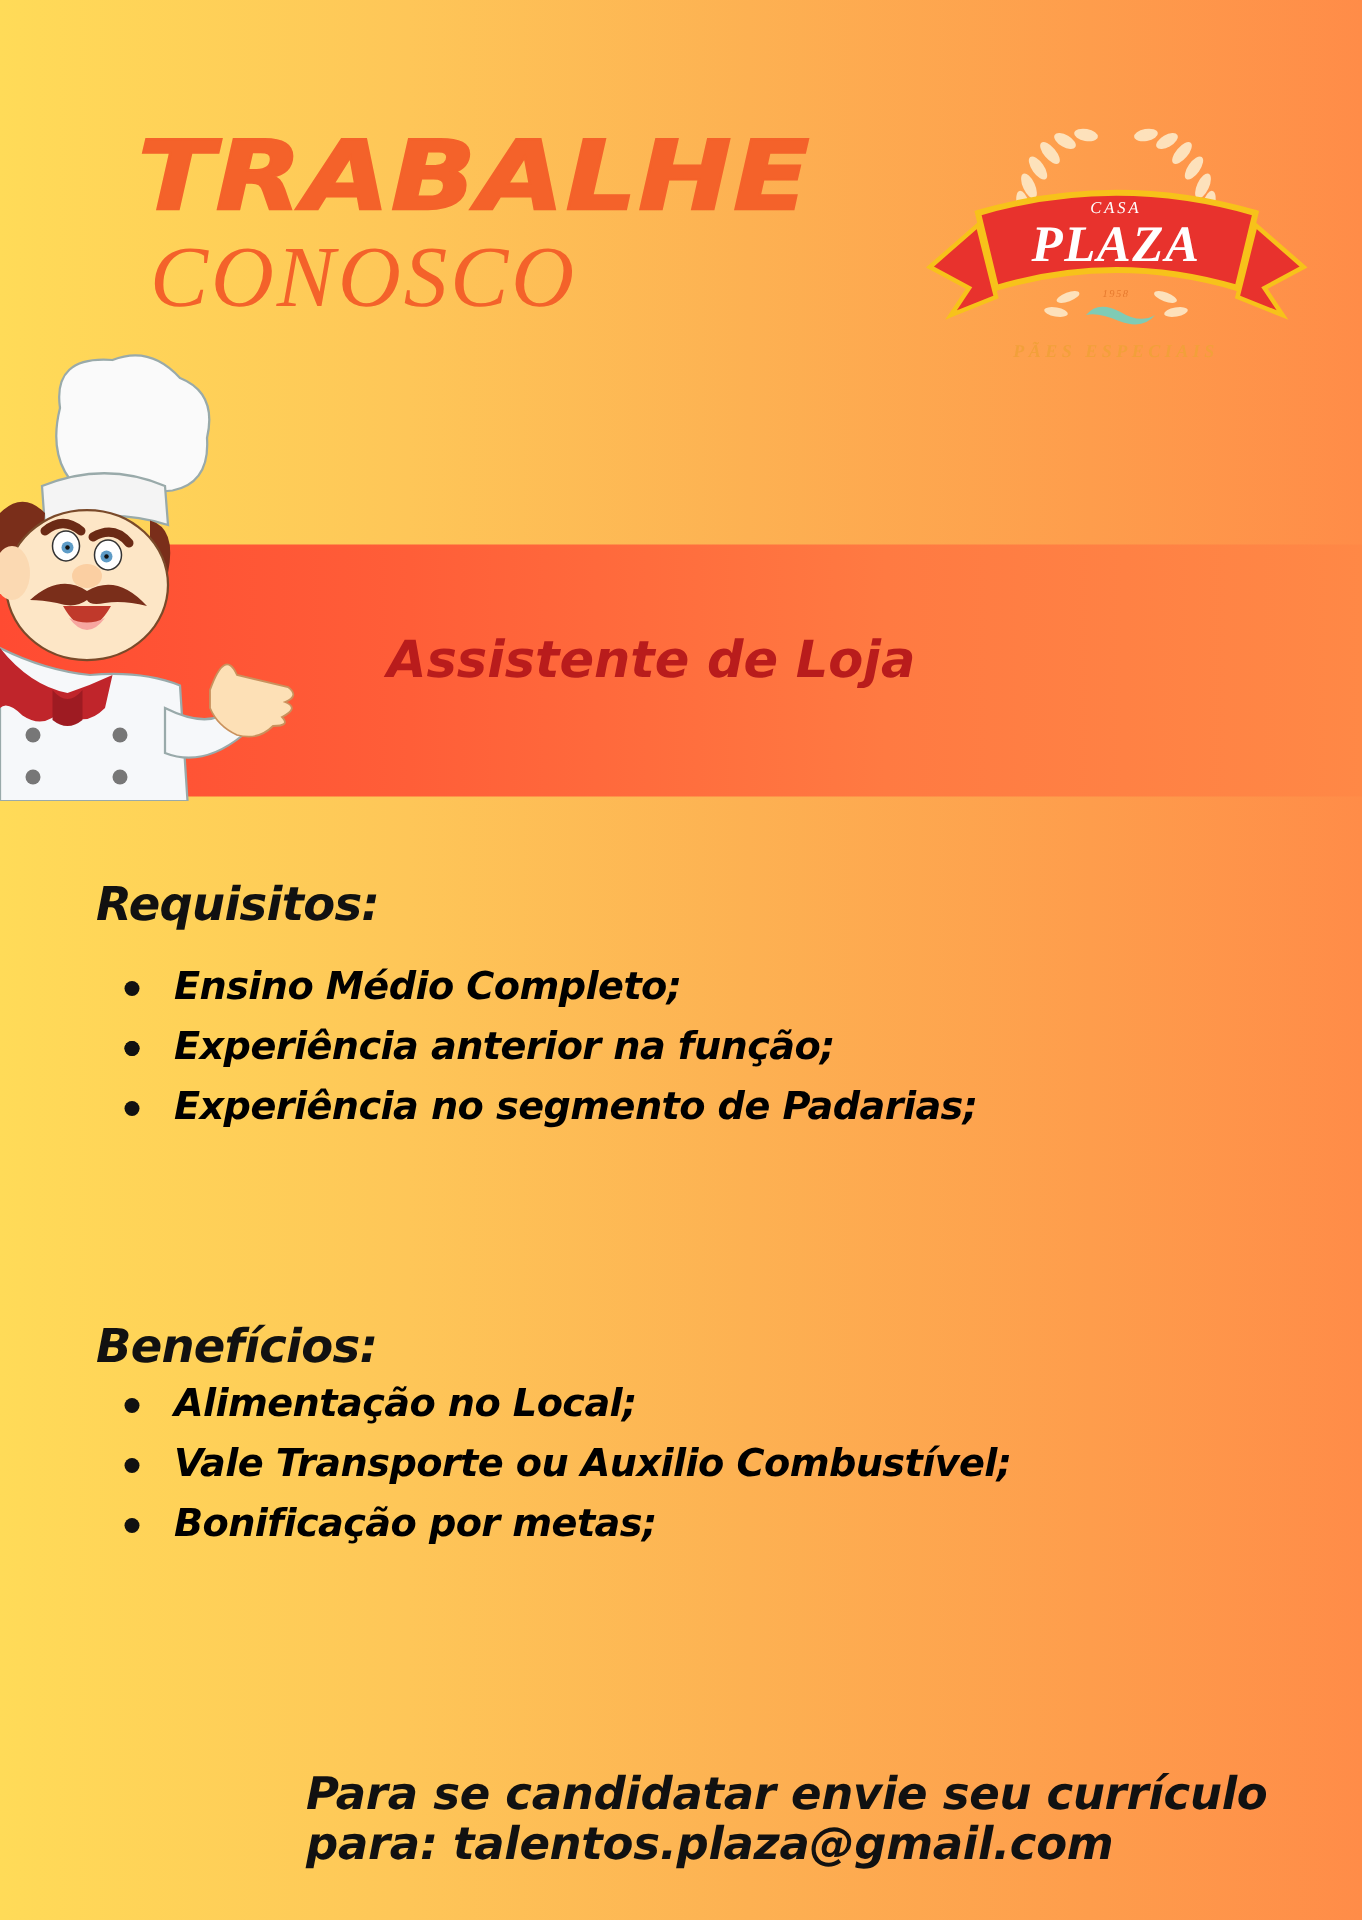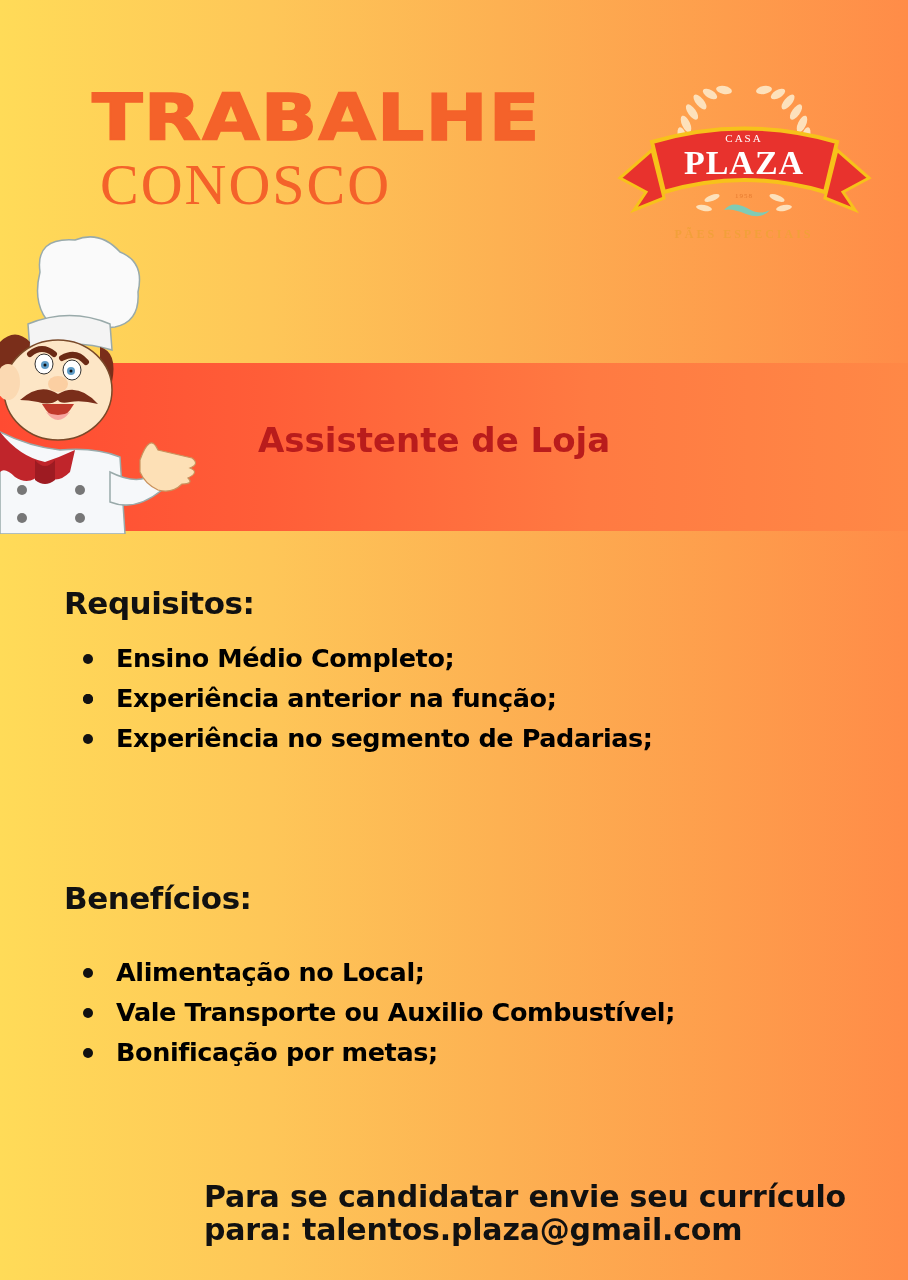--- a/index.html
+++ b/index.html
@@ -3,21 +3,21 @@
   <meta charset="utf-8">
   <style>
     * { box-sizing: border-box; margin: 0; padding: 0; }
     html, body { width: 908px; height: 1280px; overflow: hidden; }
     body {
       position: relative;
       background: linear-gradient(90deg, #ffdb58 0%, #fec658 30%, #fdb152 55%, #fe9d4c 80%, #ff8c48 100%);
       font-family: "DejaVu Sans", "Liberation Sans", sans-serif;
       color: #111;
     }
-    .poster { position: relative; width: 908px; height: 1280px; }
+    .poster { position: relative; width: 908px; height: 1280px; font-style: italic; }
 
     
     .headline { position: absolute; left: 92px; top: 86px; width: 500px; }
     .headline .line1 {
       font-family: "DejaVu Sans", sans-serif;
       font-weight: 900;
       font-size: 64px;
       letter-spacing: 1px;
       color: #f4622a;
       line-height: 64px;
@@ -71,21 +71,21 @@
       color: #000000; letter-spacing: -0.4px;
       text-align: justify;
     }
     .list li .bullet {
       position: absolute; left: 3px; top: 16px;
       width: 10px; height: 10px; border-radius: 50%; background: #111;
     }
     .req-title { top: 585px; }
     .req-list { top: 638px; }
     .ben-title { top: 880px; }
-    .ben-list { top: 952px; }
+    .ben-list { top: 916px; }
     .req-list li.wide { text-align: justify; text-align-last: left; word-spacing: 8px; }
 
     .footer {
       position: absolute; left: 204px; top: 1180px;
       font-family: "DejaVu Sans", sans-serif;
       font-weight: 700; font-size: 30px; line-height: 33px; color: #111;
       letter-spacing: -0.2px;
     }
   </style>
 </head>

